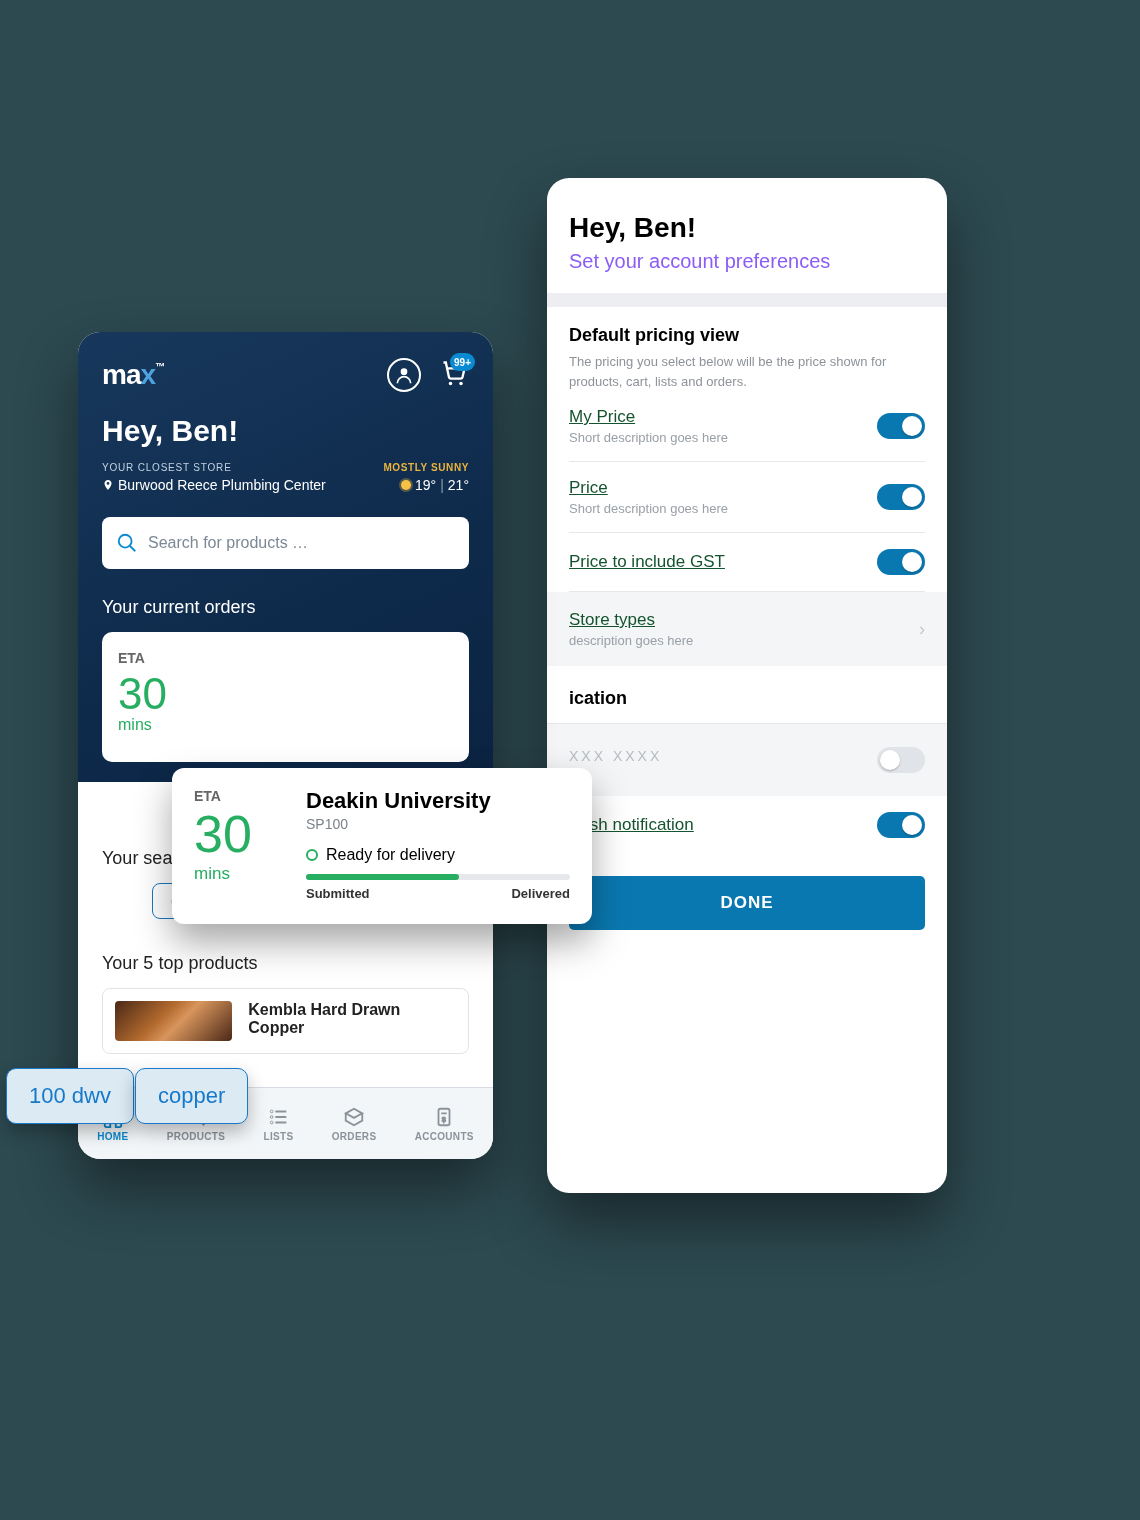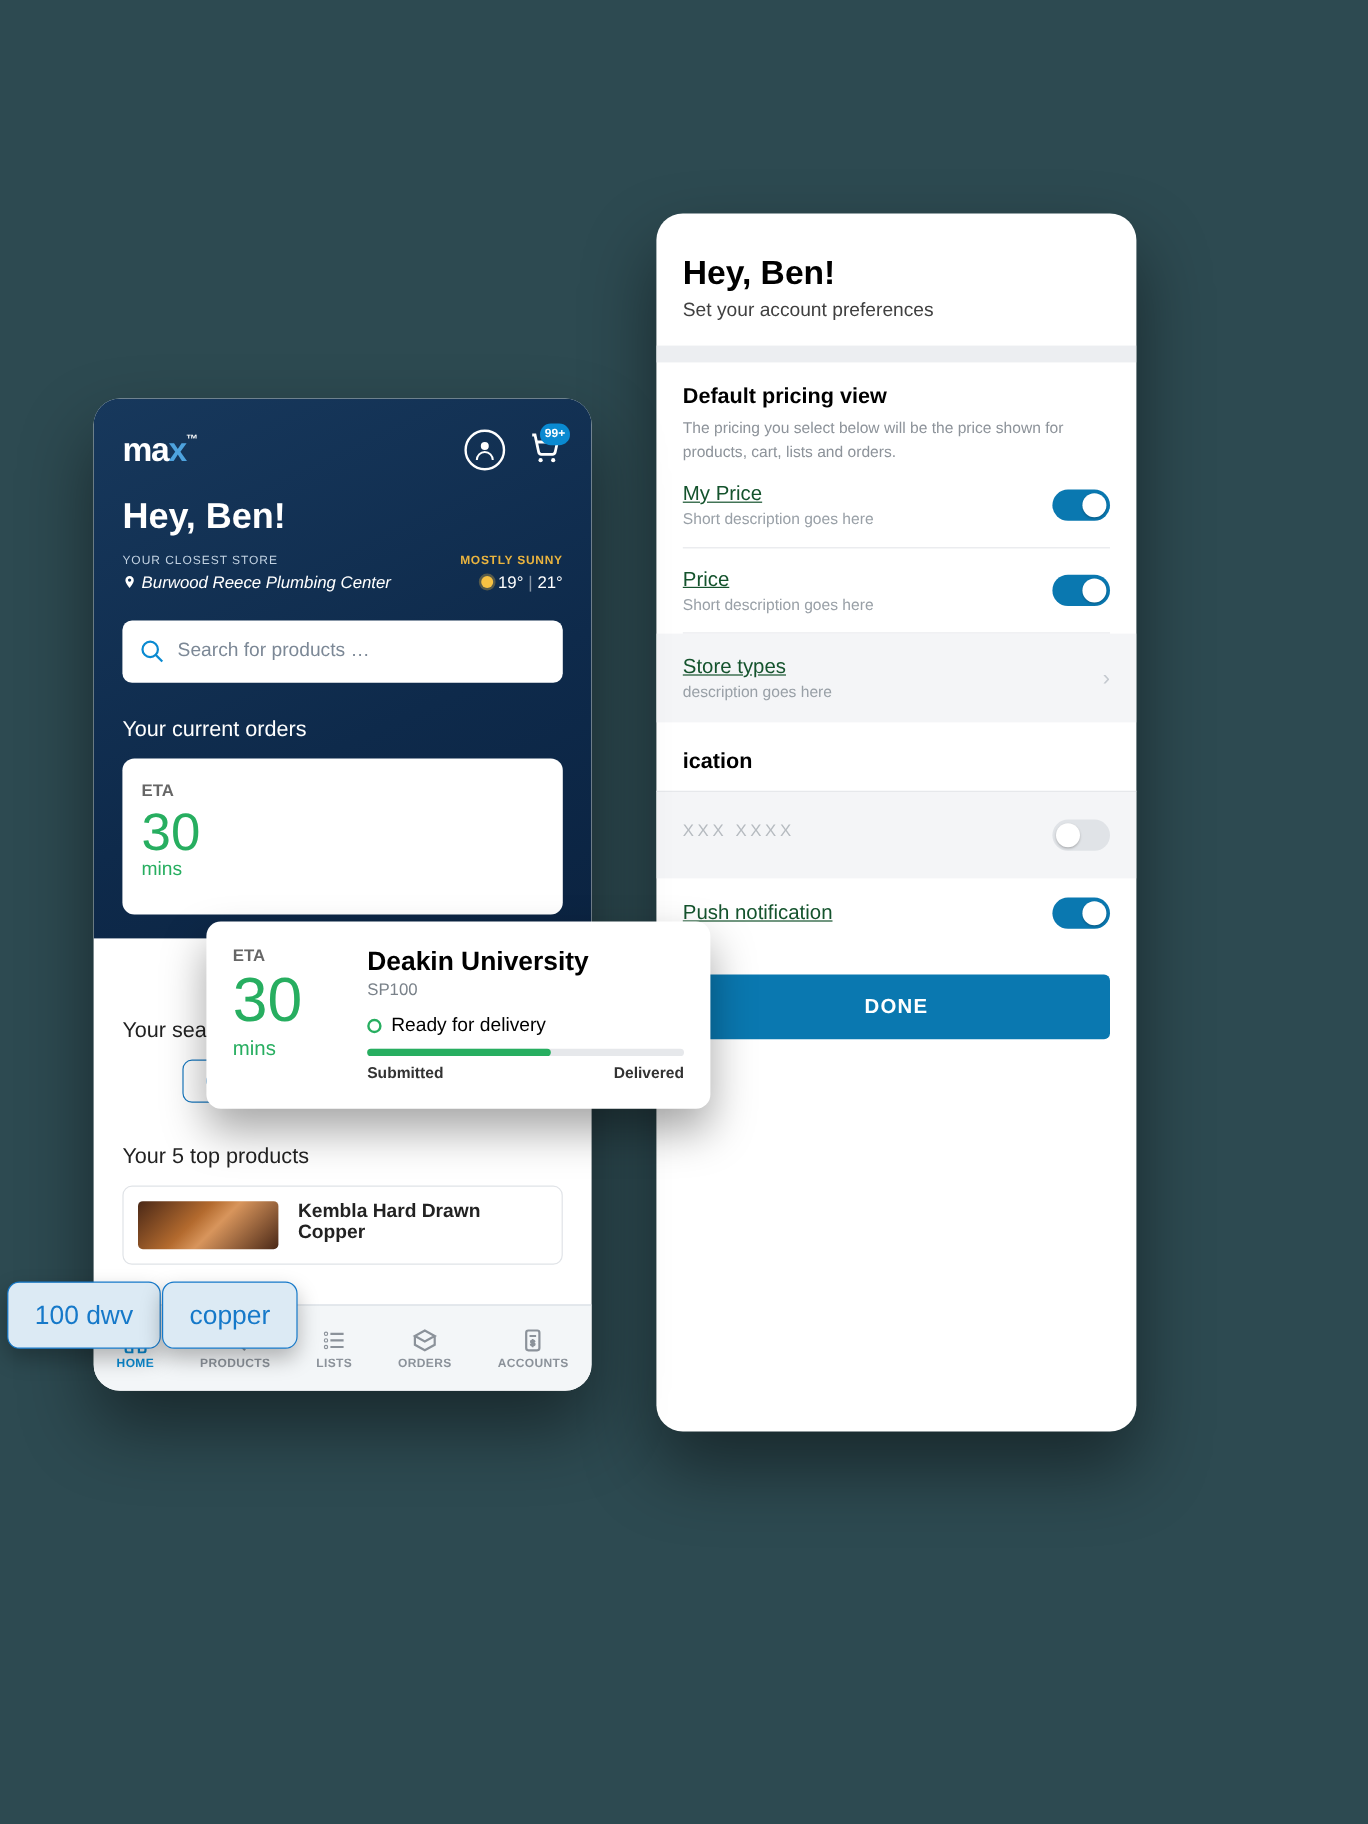--- a/index.html
+++ b/index.html
@@ -65,21 +65,21 @@
     background: #0a8ad1; color:#fff; font-size: 10px; font-weight:700;
     border-radius: 9px; display:flex; align-items:center; justify-content:center; padding: 0 4px;
   }
   .greeting { font-size: 30px; font-weight: 700; margin-top: 22px; }
   .store-row {
     display: flex; justify-content: space-between; align-items: flex-end;
     margin-top: 14px;
   }
   .store-left {}
   .store-label { font-size: 10px; letter-spacing: 0.8px; color: #c2d2e2; }
-  .store-name { font-size: 14px; margin-top: 4px; color: #fff; display:flex; gap:4px; align-items:center;font-style:italic;}
+  .store-name { font-size: 14px; margin-top: 4px; color: #fff; display:flex; gap:4px; align-items:center;}
   .weather { text-align:right; }
   .weather-label { font-size: 10px; letter-spacing: 0.6px; color: #eab43f; font-weight:600;}
   .weather-temps { font-size: 14px; margin-top:4px; color:#fff; display:flex; gap:4px; align-items:center; justify-content:flex-end;}
   .weather-sun { width:10px; height:10px; background:#f7c243; border-radius:50%; display:inline-block; box-shadow: 0 0 0 2px rgba(247,194,67,0.3);}
   .weather-sep { opacity: 0.5; }
   .search-box {
     margin-top: 24px;
     background: #fff;
     border-radius: 8px;
     height: 52px;
@@ -153,21 +153,21 @@
   }
   .popup-chips .big-chip {
     border: 1.5px solid #1679c9; color:#1679c9; background:#dceaf4;
     padding: 14px 22px; border-radius: 10px; font-size:22px; font-weight:500;
     box-shadow: 0 8px 18px rgba(0,0,0,0.28);
   }
 
   
   .pr-wrap { padding: 8px 22px 0; }
   .pr-greeting { font-size: 28px; font-weight:700; }
-  .pr-sub { font-size: 16px; color:#404040; margin-top:6px;}
+  .pr-sub { font-size: 20px; color:#8b5cf6; margin-top:6px;}
   .pr-gap { height:14px; background:#eceef1; margin: 20px -22px 0;}
   .pr-section-title { font-size:18px; font-weight:700; margin-top:18px;}
   .pr-section-desc { font-size:13px; color:#8d939a; margin-top:6px; line-height:1.5;}
   .pr-row {
     display:flex; justify-content:space-between; align-items:center;
     border-bottom:1px solid #e6e8eb; padding:16px 0;
   }
   .pr-row:last-of-type { border-bottom:none; }
   .pr-row-left {}
   .pr-label { font-size:17px; color:#14532d;text-decoration:underline;}
@@ -225,20 +225,28 @@
     <div class="pr-row">
       <div class="pr-row-left">
         <div class="pr-label">Price</div>
         <div class="pr-desc">Short description goes here</div>
       </div>
       <div class="toggle on">
           <div class="knob"></div>
         </div>
     </div>
 
+    <div class="pr-row">
+      <div class="pr-row-left">
+        <div class="pr-label">Price to include GST</div>
+      </div>
+      <div class="toggle on">
+          <div class="knob"></div>
+        </div>
+    </div>
 
     <div class="pr-nav-row">
       <div>
         <div class="pr-label">Store types</div>
         <div class="pr-desc">description goes here</div>
       </div>
       <div class="chev">›</div>
     </div>
 
     <div class="pr-section-title" style="margin-top:22px">ication</div>

